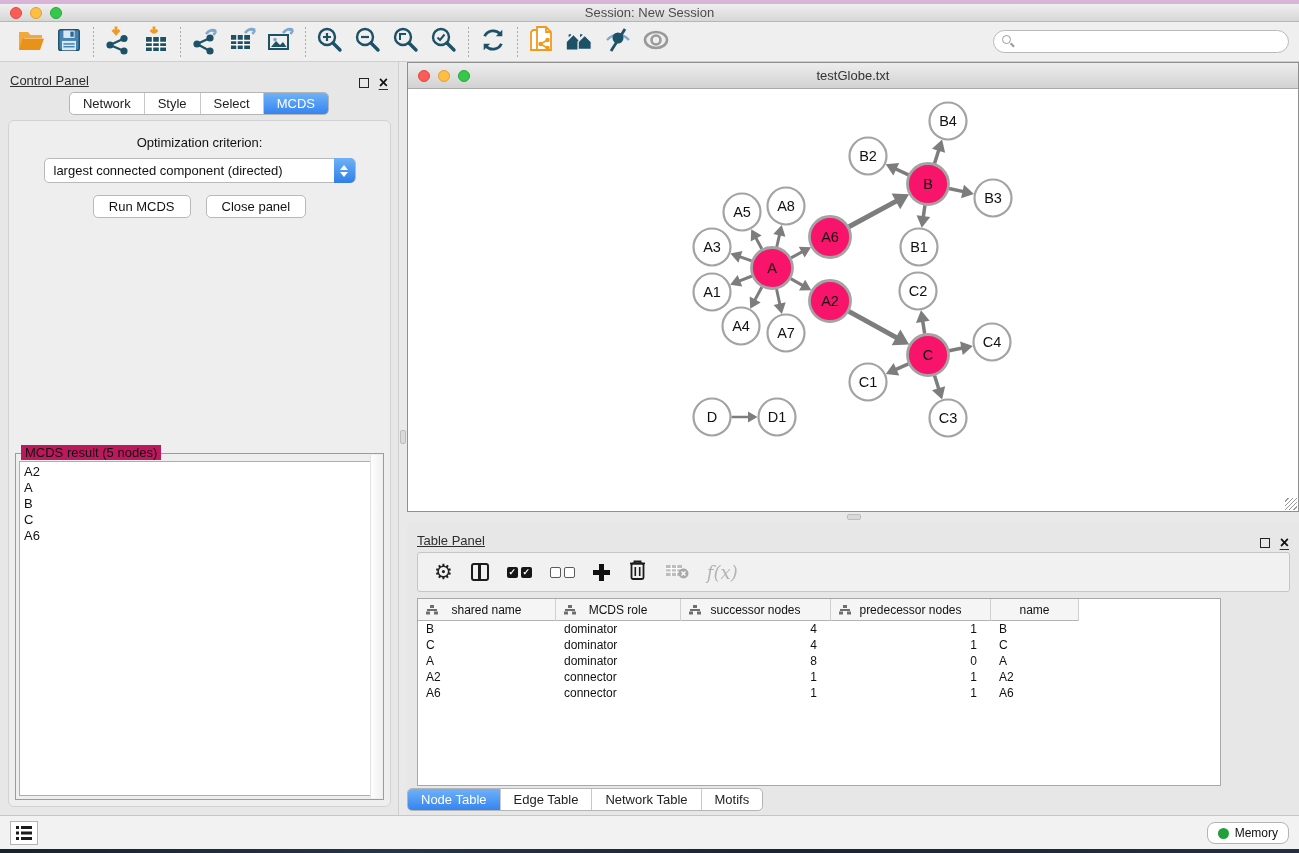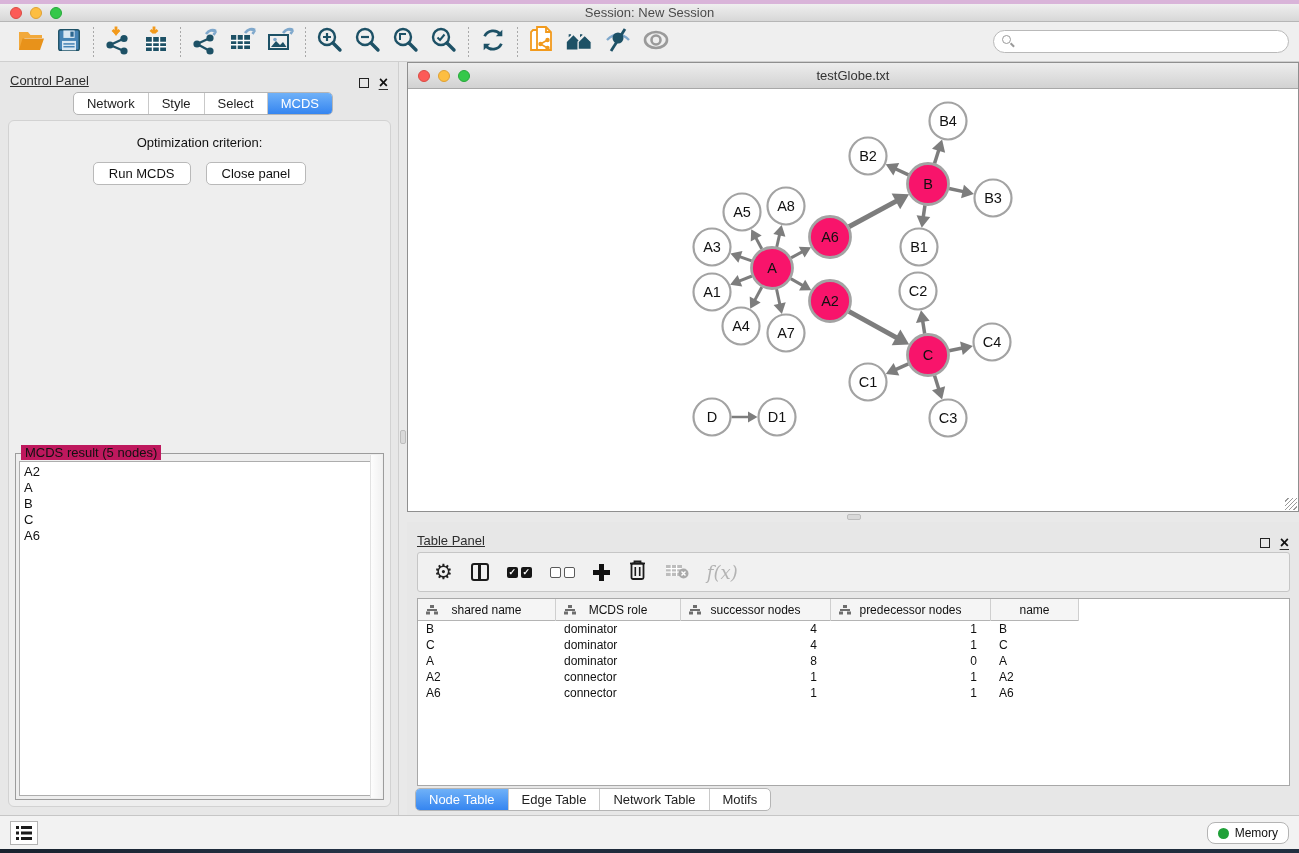--- a/index.html
+++ b/index.html
@@ -33,21 +33,21 @@
   #search-icon { position:absolute; left:9px; top:5px; width:9px; height:9px; border:1.6px solid #9a9a9a; border-radius:50%; }
   #search-icon::after { content:""; position:absolute; left:7px; top:8px; width:5px; height:1.6px; background:#9a9a9a; transform:rotate(45deg); }
 
   
   #control-panel { left:0; top:62px; width:399px; height:753px; background:#e7e7e7; border-right:1px solid #cfcfcf; }
   .panel-head { height:26px; display:flex; align-items:flex-end; padding:0 10px; font-size:13px; color:#2e2e2e;text-decoration:underline; }
   .panel-head .spacer { flex:1; }
   .float-icon { width:10px; height:10px; border:1.6px solid #222; margin-right:10px; }
   .close-icon { font-size:16px; font-weight:bold; color:#111; line-height:10px; }
   #cp-tabs-row { text-align:center; margin-top:4px; }
-  .seg-group { display:inline-flex; border:1px solid #b5b5b5; border-radius:5px; overflow:hidden; background:#fff;margin-left:8px; }
+  .seg-group { display:inline-flex; border:1px solid #b5b5b5; border-radius:5px; overflow:hidden; background:#fff; }
   .seg { padding:3px 13px; font-size:13px; color:#222; border-left:1px solid #c9c9c9; white-space:nowrap; }
   .seg:first-child { border-left:none; }
   .seg.active { background:linear-gradient(#6fb1f8,#3585f0); color:#fff; }
   #cp-body { position:absolute; left:8px; top:58px; width:383px; height:687px; background:#eeeeee; border:1px solid #d2d2d2; border-radius:6px; }
   #opt-label { text-align:center; margin-top:14px; font-size:13px; color:#111; }
   #criterion-select { position:relative; margin:8px auto 0; width:312px; height:25px; background:#fff; border:1px solid #b9b9b9; border-radius:5px; display:flex; align-items:center; padding-left:9px; font-size:13px; color:#111; }
   #criterion-stepper { position:absolute; right:0; top:-1px; width:21px; height:25px; border-radius:0 5px 5px 0; background:linear-gradient(#6fb1f8,#2f7fe8); display:flex; flex-direction:column; align-items:center; justify-content:center; gap:2px; }
   .chev-up { width:0; height:0; border-left:4px solid transparent; border-right:4px solid transparent; border-bottom:5px solid #fff; }
   .chev-down { width:0; height:0; border-left:4px solid transparent; border-right:4px solid transparent; border-top:5px solid #fff; }
   #cp-buttons { text-align:center; margin-top:12px; display:flex; justify-content:center; gap:15px; }
@@ -80,21 +80,21 @@
   .cols-icon { width:18px; height:18px; border:2.2px solid #1b1b1b; border-radius:3px; position:relative; }
   .cols-icon::after { content:""; position:absolute; left:5.5px; top:0; width:2.2px; height:13.6px; background:#1b1b1b; }
   .cbx-pair { display:flex; gap:3px; }
   .cbx { width:11px; height:11px; background:#161616; border-radius:2px; color:#fff; font-size:9px; line-height:11px; text-align:center; font-weight:bold; }
   .cbx.empty { background:#fff; border:1.6px solid #5a5a5a; }
   .plus-icon { width:17px; height:17px; position:relative; }
   .plus-icon::before { content:""; position:absolute; left:6px; top:0; width:5px; height:17px; background:#111; }
   .plus-icon::after { content:""; position:absolute; left:0; top:6px; width:17px; height:5px; background:#111; }
   .fx-label { font-family:"DejaVu Serif", serif; font-style:italic; font-size:18px; color:#b3b3b3; }
 
-  #tbl { position:absolute; left:10px; top:76px; width:873px; height:188px; background:#fff; border:1px solid #a8a8a8; overflow:hidden; }
+  #tbl { position:absolute; left:10px; top:76px; width:804px; height:188px; background:#fff; border:1px solid #a8a8a8; overflow:hidden; }
   .tbl-grid { display:grid; grid-template-columns:138px 125px 150px 160px 88px 1fr; }
   #tbl-head { background:#f5f5f5; border-bottom:1px solid #b4b4b4; height:22px; }
   #tbl-head .hcell { position:relative; display:flex; align-items:center; justify-content:center; font-size:12px; color:#111; border-right:1px solid #cfcfcf; height:22px; }
   #tbl-head .hcell.nob { border-right:none; background:#fff; }
   .tree-icon { position:absolute; left:8px; top:6px; width:11px; height:10px; }
   .tree-icon::before { content:""; position:absolute; left:4px; top:0; width:4px; height:3.2px; background:#6e6e6e; box-shadow:-4px 6.5px 0 #6e6e6e, 4px 6.5px 0 #6e6e6e; }
   .tree-icon::after { content:""; position:absolute; left:1px; top:4.4px; width:10px; height:1.2px; background:#6e6e6e; }
   .trow { height:16px; }
   .tcell { font-size:12px; color:#111; line-height:16px; padding:0 8px; white-space:nowrap; overflow:hidden; }
   .tcell.num { text-align:right; padding-right:14px; }
@@ -277,20 +277,27 @@
   <div id="cp-tabs-row">
     <div class="seg-group" id="cp-tabs">
         <div class="seg">Network</div>
         <div class="seg">Style</div>
         <div class="seg">Select</div>
         <div class="seg active">MCDS</div>
       </div>
   </div>
   <div id="cp-body">
     <div id="opt-label">Optimization criterion:</div>
+    <div id="criterion-select">
+      <span>largest connected component (directed)</span>
+      <span id="criterion-stepper">
+          <span class="chev-up"></span>
+          <span class="chev-down"></span>
+        </span>
+    </div>
     <div id="cp-buttons">
       <button class="btn">Run MCDS</button>
       <button class="btn">Close panel</button>
     </div>
     <div id="mcds-fieldset">
       <span id="mcds-legend">MCDS result (5 nodes)</span>
       <div id="mcds-list">
           <div class="list-item">A2</div>
           <div class="list-item">A</div>
           <div class="list-item">B</div>

